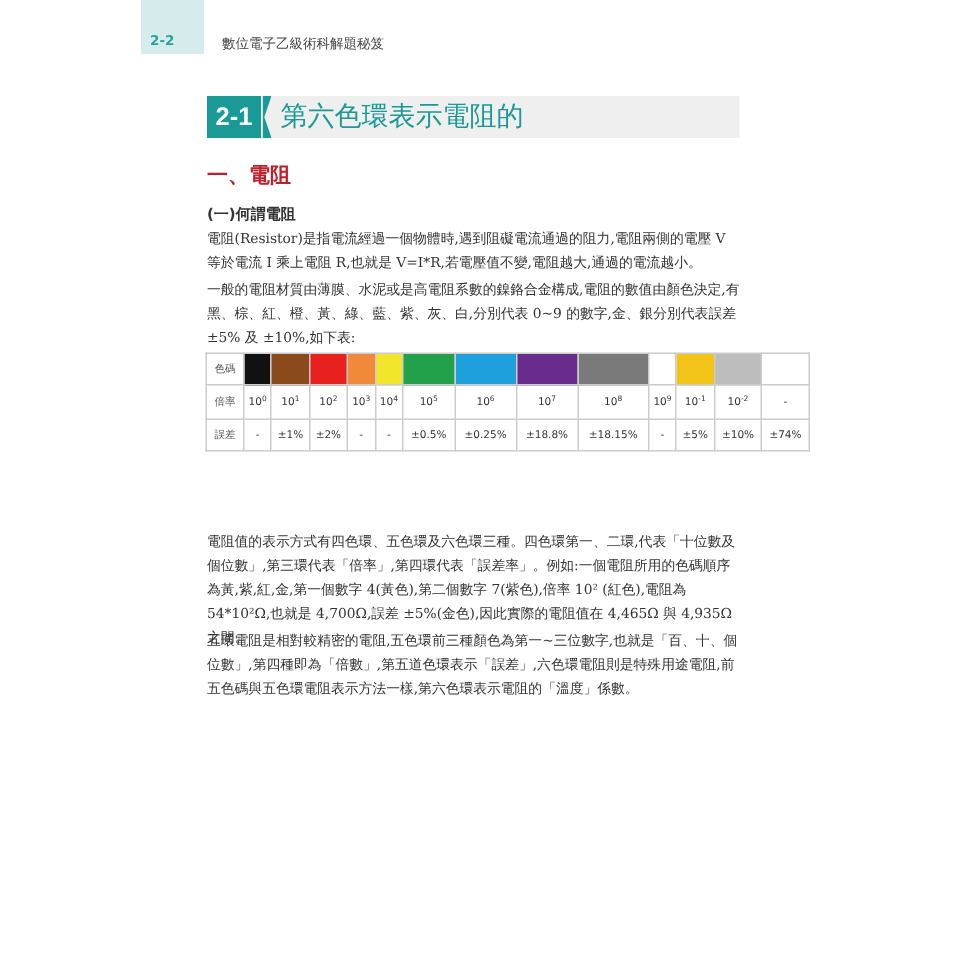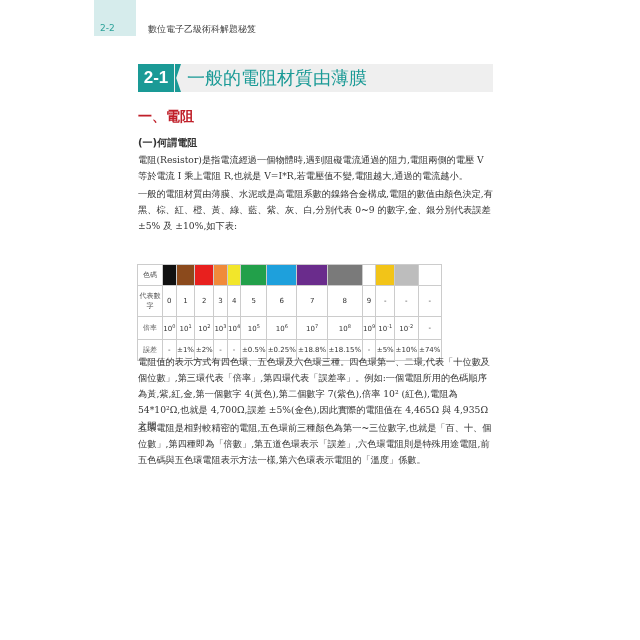--- a/index.html
+++ b/index.html
@@ -1,51 +1,51 @@
 <!DOCTYPE html>
 <html><head>
 <meta charset="utf-8">
 <style>
   html, body { margin:0; padding:0; }
   body { width:640px; height:640px; background:#ffffff; position:relative; overflow:hidden;
          font-family:"DejaVu Sans", sans-serif; color:#333; }
   .tab { position:absolute; left:94px; top:0; width:42px; height:36px; background:#d6ecec; }
-  .tab-num { position:absolute; left:100px; top:23px; font-size:9px; color:#2aa198; font-weight:normal; }
+  .tab-num { position:absolute; left:100px; top:23px; font-size:9px; color:#2aa198; font-weight:bold; }
   .header-title { position:absolute; left:148px; top:23px; font-size:9px; color:#444; }
   .sec-bar { position:absolute; left:138px; top:64px; width:355px; height:28px; background:#efefef; }
   .sec-num { position:absolute; left:138px; top:64px; width:36px; height:28px; background:#1a9a96; color:#fff;
              font-weight:bold; font-size:17px; line-height:28px; text-align:center; font-family:"Liberation Sans", sans-serif; }
   .sec-notch { position:absolute; left:175px; top:64px; width:6px; height:28px; background:#1a9a96;
                clip-path: polygon(0 0, 100% 0, 20% 50%, 100% 100%, 0 100%); }
   .sec-title { position:absolute; left:187px; top:65px; font-size:18px; color:#1a9a96; line-height:26px; }
   .h1 { position:absolute; left:138px; top:108px; font-size:14px; font-weight:bold; color:#c0202a; }
   .h2 { position:absolute; left:138px; top:136px; font-size:10px; font-weight:bold; color:#333;text-align:right; }
   .para { position:absolute; left:138px; width:355px; font-size:9.2px; line-height:16px; color:#333;
           font-family:"DejaVu Serif", serif; }
-  table.code { position:absolute; left:137px; top:235px; width:305px; border-collapse:collapse; font-size:7px; color:#333;margin-top:29px; }
+  table.code { position:absolute; left:137px; top:235px; width:403px; border-collapse:collapse; font-size:7px; color:#333; }
   table.code td { border:1px solid #ccc; text-align:center; padding:0; }
   table.code td.hd { width:24px; background:#fff; color:#555; }
   tr.swatch td { height:20px; }
   tr.r1 td { height:22px; }
   tr.r2 td { height:30px; }
   tr.r3 td { height:22px; }
   tr.r4 td { height:20px; }
   sup { font-size:5px; }
 </style>
 </head>
 <body>
 
 <div class="tab"></div>
 <div class="tab-num">2-2</div>
 <div class="header-title">數位電子乙級術科解題秘笈</div>
 
 <div class="sec-bar"></div>
 <div class="sec-num">2-1</div>
 <div class="sec-notch"></div>
-<div class="sec-title">一般的電阻材質由薄膜</div>
+<div class="sec-title">第六色環表示電阻的</div>
 
 <div class="h1">一、電阻</div>
 <div class="h2">(一)何謂電阻</div>
 
 <div class="para" style="top:152px">電阻(Resistor)是指電流經過一個物體時,遇到阻礙電流通過的阻力,電阻兩側的電壓 V 等於電流 I 乘上電阻 R,也就是 V=I*R,若電壓值不變,電阻越大,通過的電流越小。</div>
 <div class="para" style="top:186px">一般的電阻材質由薄膜、水泥或是高電阻系數的鎳鉻合金構成,電阻的數值由顏色決定,有黑、棕、紅、橙、黃、綠、藍、紫、灰、白,分別代表 0~9 的數字,金、銀分別代表誤差 ±5% 及 ±10%,如下表:</div>
 
 <table class="code">
   <tbody id="tbody">
       <tr class="swatch">
@@ -56,36 +56,20 @@
         <td style="background: rgb(240, 138, 58);"></td>
         <td style="background: rgb(242, 230, 42);"></td>
         <td style="background: rgb(34, 160, 74);"></td>
         <td style="background: rgb(30, 160, 220);"></td>
         <td style="background: rgb(106, 44, 140);"></td>
         <td style="background: rgb(122, 122, 122);"></td>
         <td style="background: rgb(255, 255, 255);"></td>
         <td style="background: rgb(242, 196, 24);"></td>
         <td style="background: rgb(189, 189, 189);"></td>
         <td style="background: rgb(255, 255, 255);"></td>
-      </tr>
-      <tr class="r2">
-        <td class="hd">代表數字</td>
-        <td>0</td>
-        <td>1</td>
-        <td>2</td>
-        <td>3</td>
-        <td>4</td>
-        <td>5</td>
-        <td>6</td>
-        <td>7</td>
-        <td>8</td>
-        <td>9</td>
-        <td>-</td>
-        <td>-</td>
-        <td>-</td>
       </tr>
       <tr class="r3">
         <td class="hd">倍率</td>
         <td>10<sup>0</sup></td>
         <td>10<sup>1</sup></td>
         <td>10<sup>2</sup></td>
         <td>10<sup>3</sup></td>
         <td>10<sup>4</sup></td>
         <td>10<sup>5</sup></td>
         <td>10<sup>6</sup></td>

